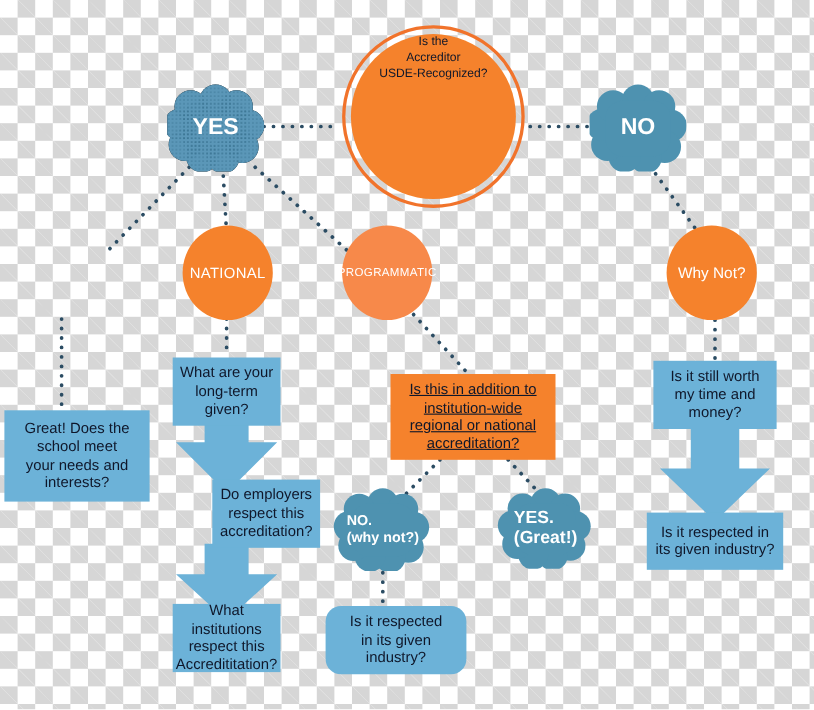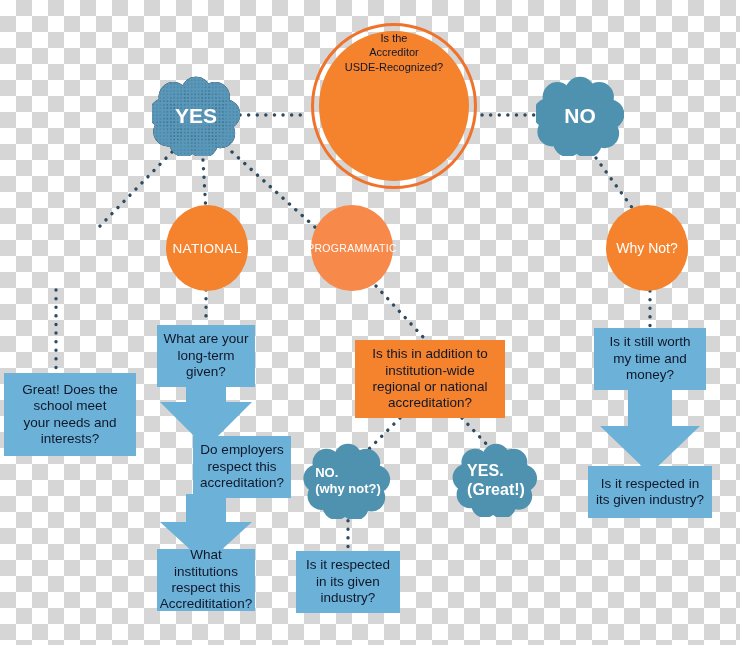--- a/index.html
+++ b/index.html
@@ -98,21 +98,21 @@
     color: #0f172a;
     display: flex;
     align-items: center;
     justify-content: center;
     text-align: center;
     box-sizing: border-box;
     padding: 4px 6px;
     line-height: 1.22;
     font-size: 13.5px;
   }
-  .box.orange { background: #F5822C; }
+  .box.orange { background: #F5822C; text-decoration: underline; }
 
   
   .fat-arrow { position: absolute; }
 </style>
 </head>
 <body>
 
 <div id="canvas">
 
   <svg id="connectors" viewBox="0 0 740 645" width="740" height="645">
@@ -328,21 +328,21 @@
         <circle cx="24" cy="24" r="17"></circle>
         <rect x="16" y="18" width="68" height="58" rx="18"></rect>
       </g>
     </svg>
     <div class="cloud-label" style="font-size:16px;">
       <div>YES.</div>
       <div>(Great!)</div>
     </div>
   </div>
 
-  <div class="box" style="left:296px; top:551px; width:104px; height:62px;">
+  <div class="box" style="left:296px; top:551px; width:128px; height:62px;border-radius:14px;">
     <div>
       <div>Is it respected</div>
       <div>in its given</div>
       <div>industry?</div>
     </div>
   </div>
 
   <div class="box" style="left:594px; top:328px; width:112px; height:62px;">
     <div>
       <div>Is it still worth</div>

